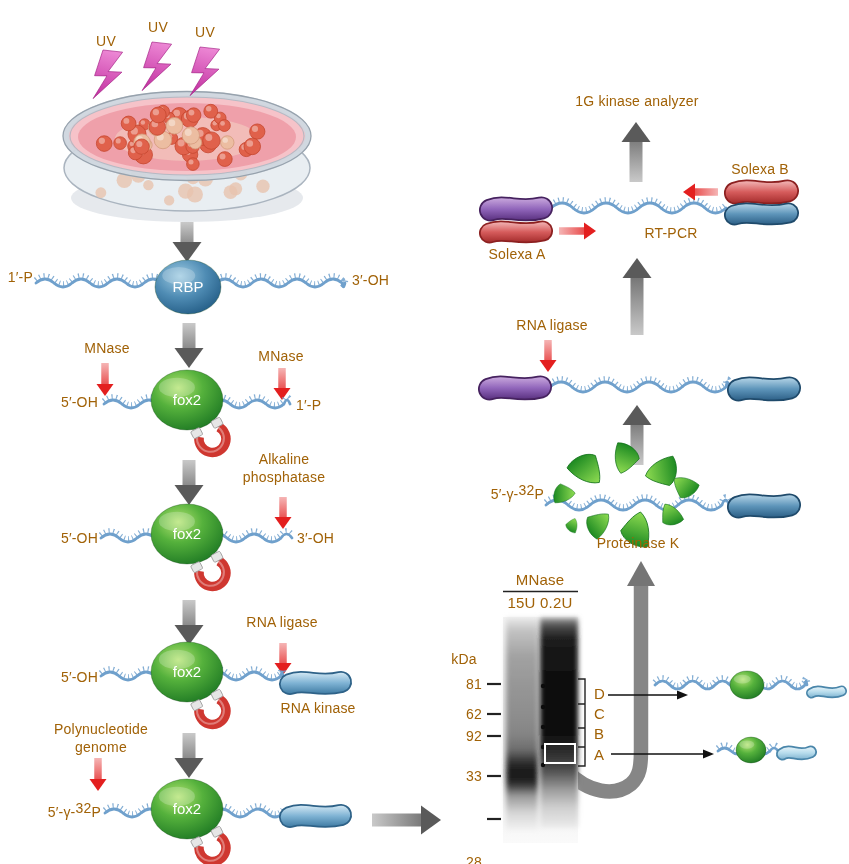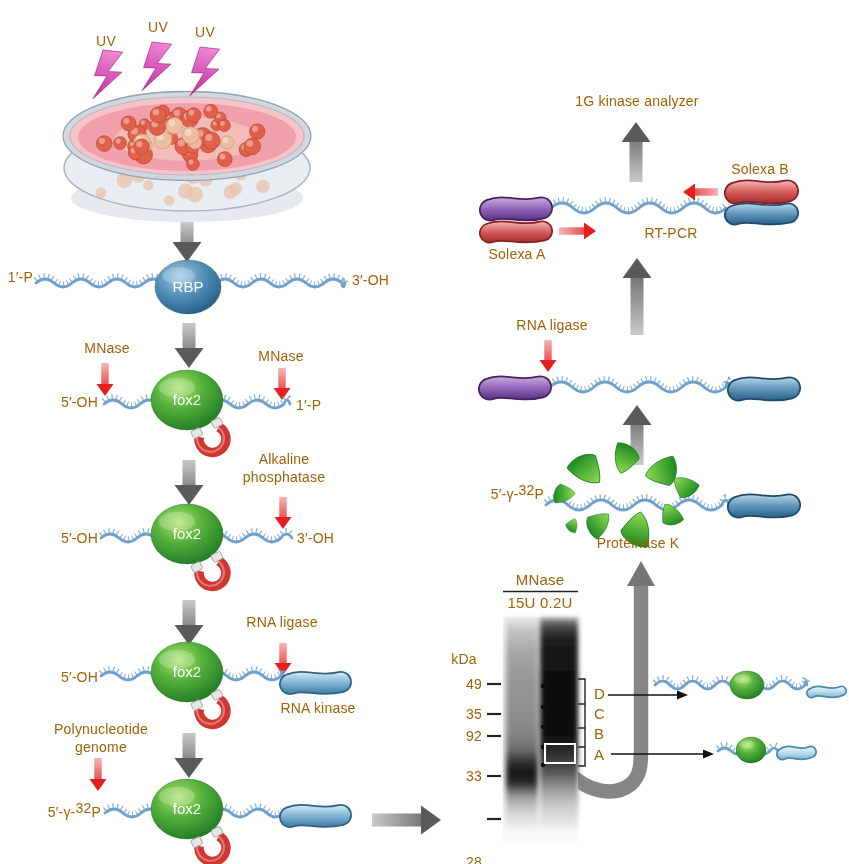--- a/index.html
+++ b/index.html
@@ -600,22 +600,22 @@
   <div class="lbl" style="left:671px;top:233px">RT-PCR</div>
 
   <div class="lbl" style="left:552px;top:325px">RNA ligase</div>
 
   <div class="lbl ar" style="left:544px;top:492px"><span>5′-γ-</span><span class="sup">32</span><span>P</span></div>
   <div class="lbl" style="left:638px;top:543px">Proteinase K</div>
 
   <div class="lbl big" style="left:540px;top:579px">MNase</div>
   <div class="lbl big" style="left:540px;top:602px">15U 0.2U</div>
   <div class="lbl" style="left:464px;top:659px">kDa</div>
-  <div class="lbl ar" style="left:482px;top:684px">49</div>
-  <div class="lbl ar" style="left:482px;top:714px">35</div>
+  <div class="lbl ar" style="left:482px;top:684px">81</div>
+  <div class="lbl ar" style="left:482px;top:714px">62</div>
   <div class="lbl ar" style="left:482px;top:736px">92</div>
   <div class="lbl ar" style="left:482px;top:776px">33</div>
   <div class="lbl ar" style="left:482px;top:862px">28</div>
   <div class="lbl al big" style="left:594px;top:693px">D</div>
   <div class="lbl al big" style="left:594px;top:713px">C</div>
   <div class="lbl al big" style="left:594px;top:733px">B</div>
   <div class="lbl al big" style="left:594px;top:754px">A</div>
 </div>
 
 </body></html>

